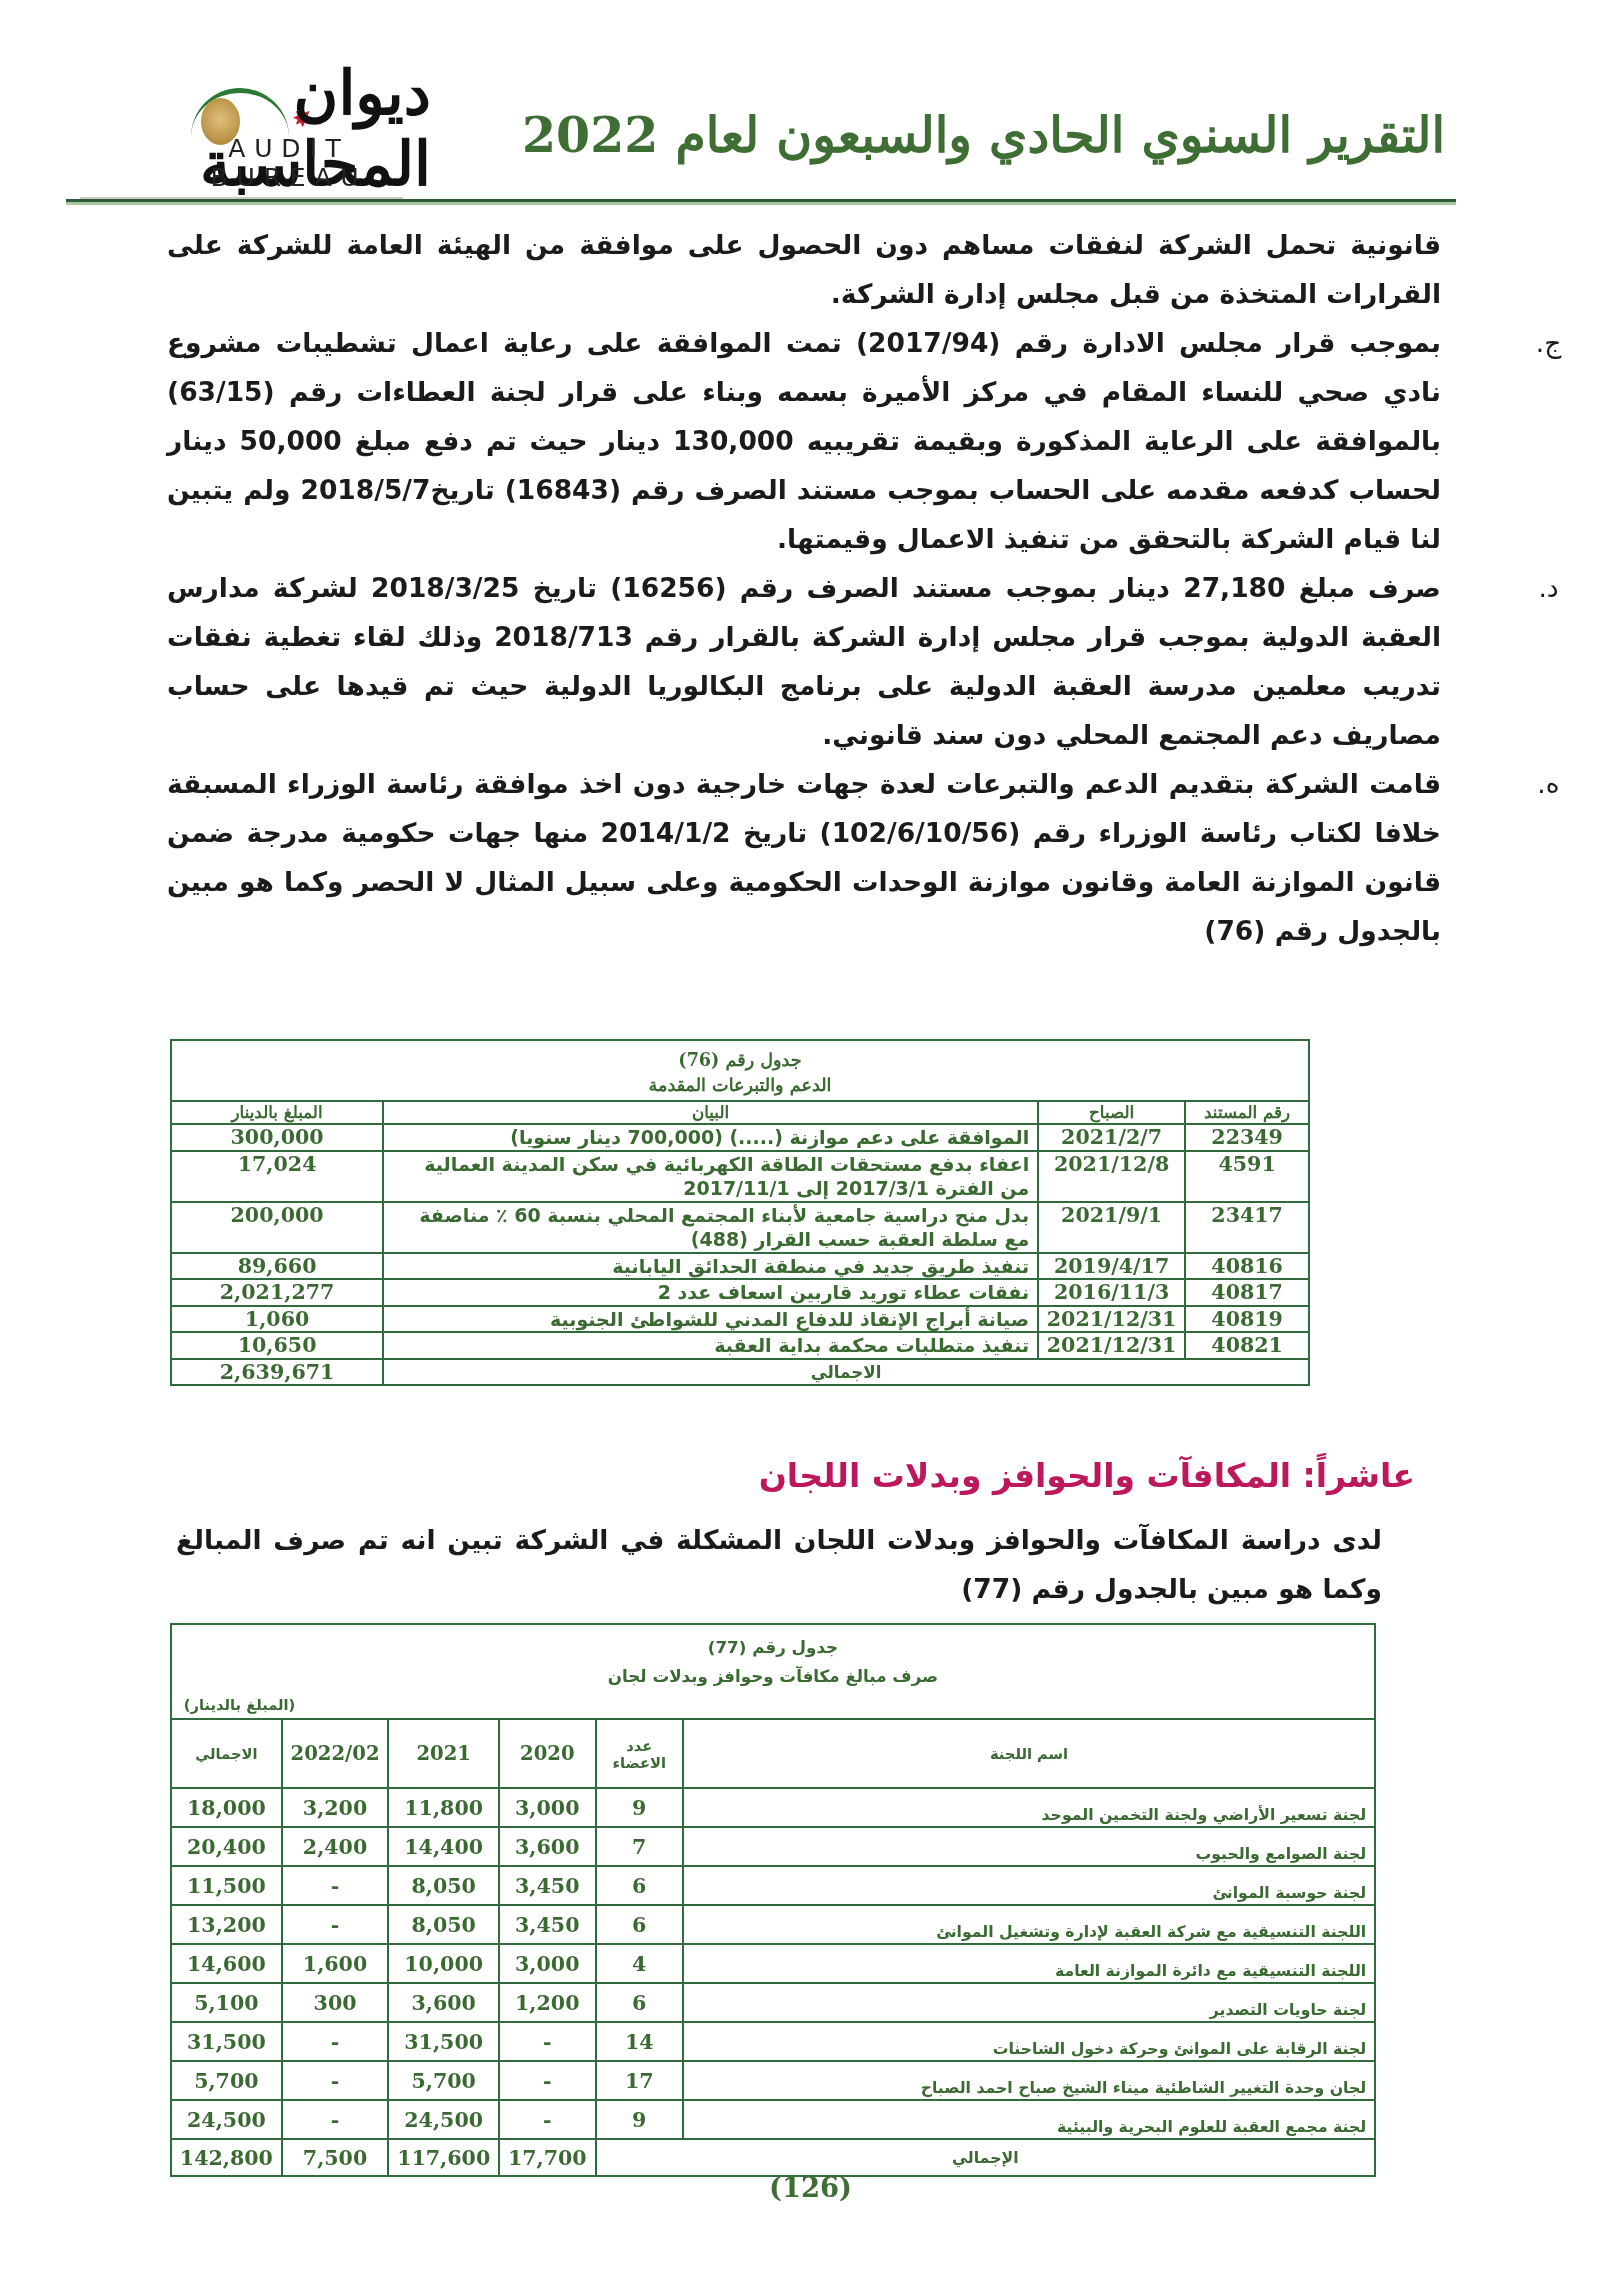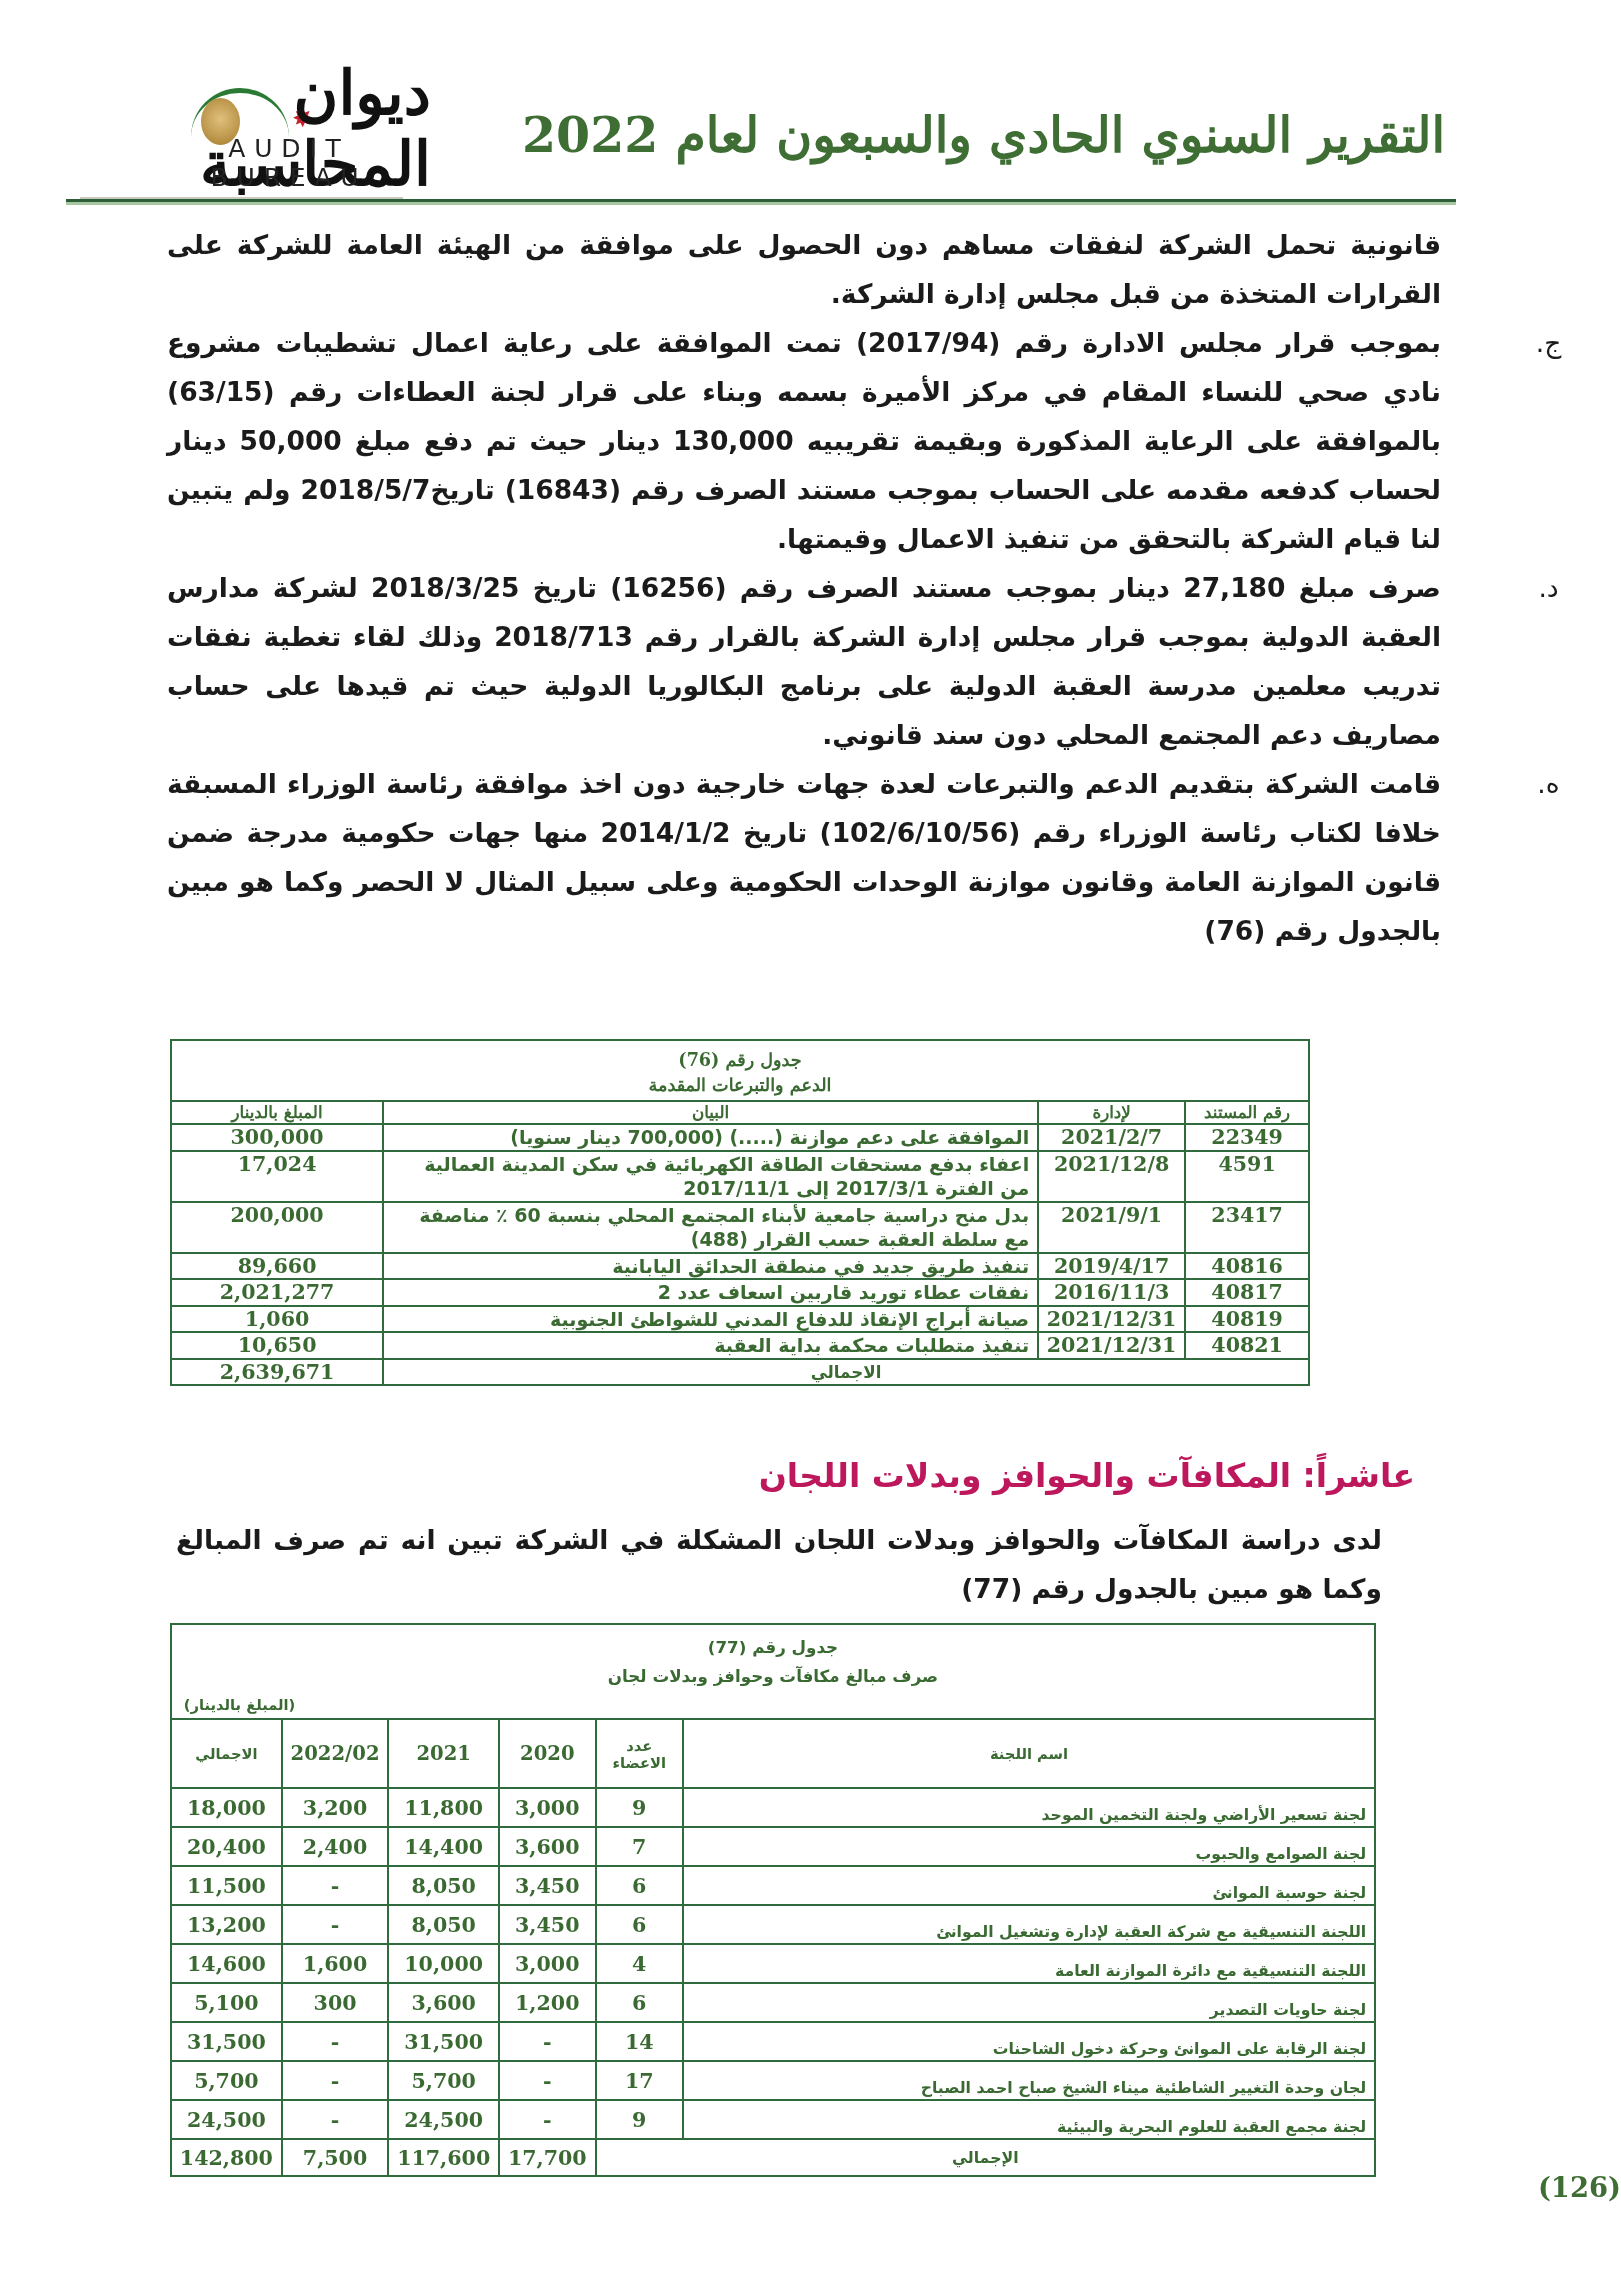--- a/index.html
+++ b/index.html
@@ -64,21 +64,21 @@
   table.t77 { left: 170px; top: 1623px; width: 1206px; font-size: 20.6px; }
   table.t77 td, table.t77 th { border: 2px solid #2f6b3d; padding: 0 7.8px; }
   table.t77 .cap { text-align: center; font-weight: bold; font-size: 16.7px; line-height: 29px; padding-top: 7.8px; font-family: "DejaVu Sans", sans-serif; }
   table.t77 .unit { text-align: left; font-size: 14.7px; font-family: "DejaVu Sans", sans-serif; font-weight: bold; padding-left: 11.8px; height: 27.4px; }
   table.t77 .hdr th { height: 67px; font-weight: bold; font-size: 19.6px; }
   table.t77 .hdr th.ar { font-family: "DejaVu Sans", sans-serif; font-size: 14.7px; }
   table.t77 td { font-weight: bold; height: 35px; text-align: center; }
   table.t77 td.name { text-align: right; font-family: "DejaVu Sans", sans-serif; font-size: 15.7px; vertical-align: bottom; padding-bottom: 2px; }
 
   .page-num {
-    position: absolute; left: 0; width: 1621px; top: 2171px; text-align: right;
+    position: absolute; left: 0; width: 1621px; top: 2171px; text-align: center;
     font-family: "DejaVu Serif", serif; font-weight: bold; font-size: 27.4px; color: #3f6e34;
   }
 </style>
 </head>
 <body>
 
 <div class="logo">
   <div class="logo-arc"></div>
   <div class="logo-emblem"></div>
   <div class="logo-star">✸</div>
@@ -115,21 +115,21 @@
   </colgroup>
   <tbody>
       <tr>
     <td class="cap" colspan="4">
       <div>جدول رقم (76)</div>
       <div>الدعم والتبرعات المقدمة</div>
     </td>
   </tr>
   <tr class="hdr">
     <th>رقم المستند</th>
-    <th>لإدارة</th>
+    <th>الصباح</th>
     <th>البيان</th>
     <th>المبلغ  بالدينار</th>
   </tr>
   </tbody>
     <tbody id="t76-body">
       <tr>
         <td class="c">22349</td>
         <td class="c">2021/2/7</td>
         <td class="desc">الموافقة على دعم موازنة (.....) (700,000 دينار سنويا)</td>
         <td class="c">300,000</td>

